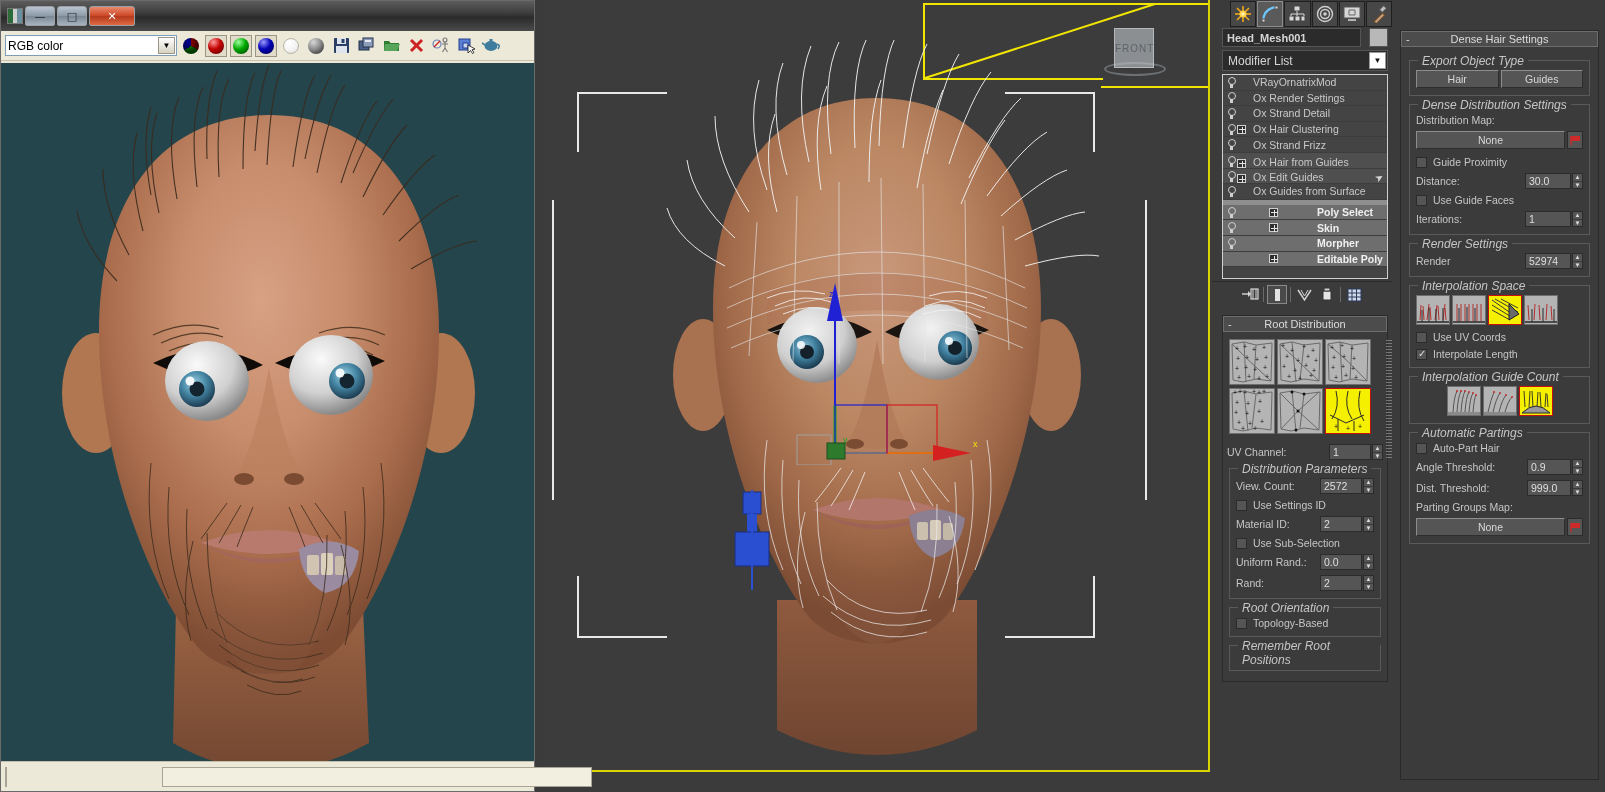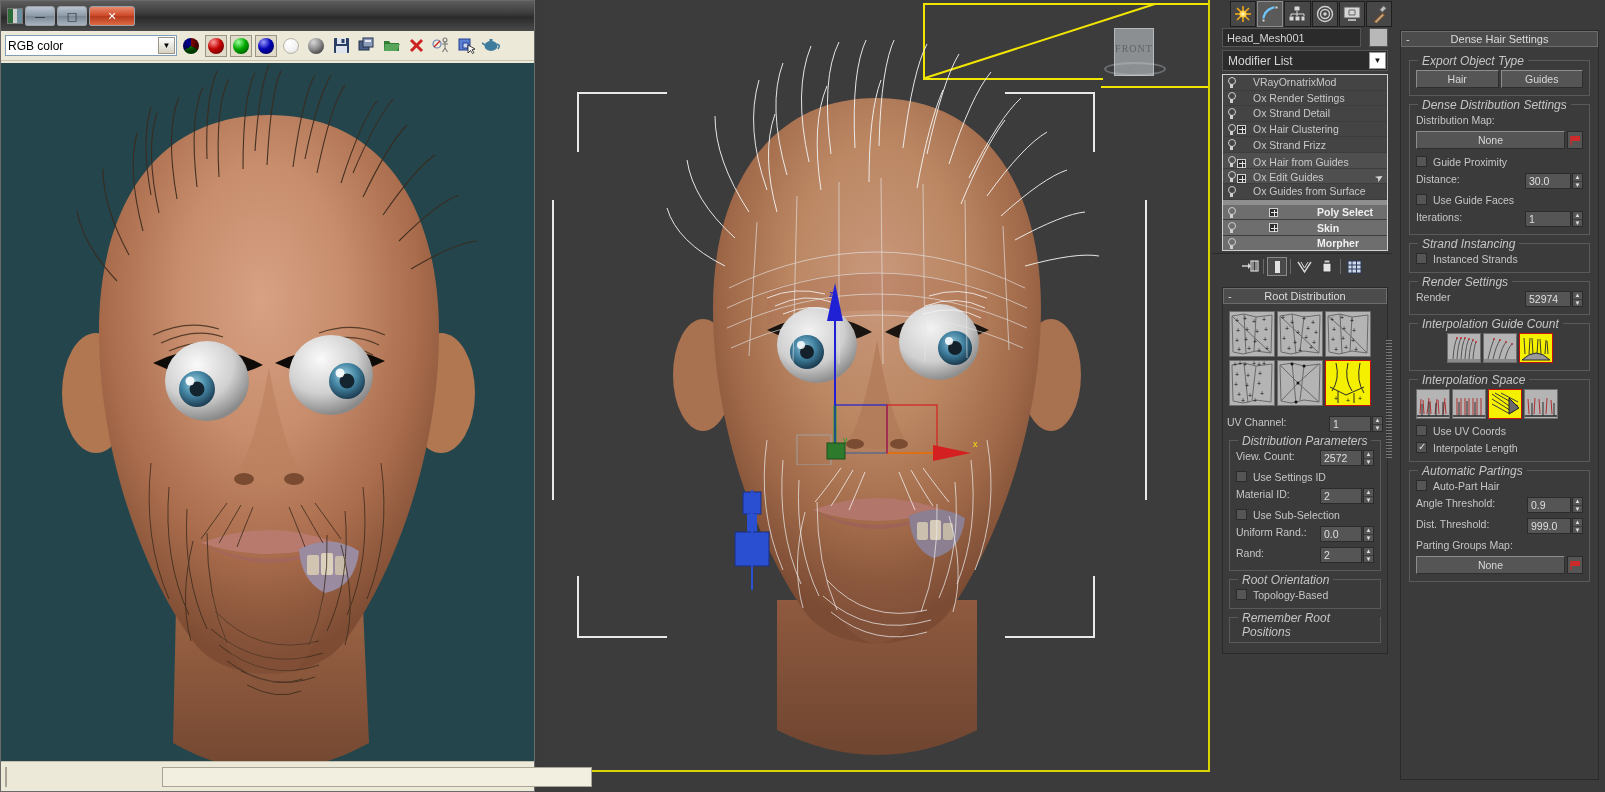--- a/index.html
+++ b/index.html
@@ -16,24 +16,24 @@
   #viewport-inner { position:absolute; inset:0; }
 
   
   .ybr { position:absolute; background:#f2e500; }
 
   
   .wbr { position:absolute; background:#e8e8e8; }
 
   
   #viewcube { position:absolute; right:50px; top:28px; width:48px; height:48px; }
-  #viewcube .cube { position:absolute; left:4px; top:0; width:40px; height:48px;
+  #viewcube .cube { position:absolute; left:4px; top:0; width:40px; height:40px;
       background:rgba(190,195,200,.62); border:1px solid rgba(220,225,230,.5);
       color:#5d6468; font-size:10px; letter-spacing:1px; text-align:center; line-height:40px;
-      font-family:Liberation Serif, serif; }
+      font-family:Liberation Sans, sans-serif; }
   #viewcube .ring { position:absolute; left:-6px; bottom:0px; width:62px; height:14px;
       border-radius:50%; border:2px solid rgba(150,155,160,.55); }
 
   
   .head-wrap { position:absolute; left:50%; transform:translateX(-50%); }
 
   
   #vfb { position:absolute; left:0; top:0; width:535px; height:792px;
      background:#ece9d8; border:1px solid #6a6a6a; }
   #vfb-title { height:30px;
@@ -93,21 +93,21 @@
   .namefield { height:19px; background:#2b2b2b; border:1px solid #555; color:#d6d6d6;
      font-size:11px; padding:1px 4px; display:flex; align-items:center; }
   .colorchip { width:19px; height:19px; background:#b8b8b8; border:1px solid #555; }
 
   .modlist { height:21px; background:#2b2b2b; border:1px solid #555; color:#d6d6d6;
      font-size:12px; display:flex; align-items:center; padding-left:5px; position:relative; }
   .modlist .arw { position:absolute; right:1px; top:1px; width:17px; height:17px;
      background:#fff; border:1px solid #9a9a9a; display:flex; align-items:center;
      justify-content:center; font-size:8px; color:#111; }
 
-  #stack { background:#444; border:1px solid #d0d0d0; height:177px; overflow:hidden; }
+  #stack { background:#444; border:1px solid #d0d0d0; height:205px; overflow:hidden; }
   .srow { height:15.6px; display:flex; align-items:center; font-size:10.5px; color:#c9c9c9;
      border-bottom:1px solid #3d3d3d; padding-left:2px; }
   .srow.sel { background:#6e6e6e; color:#f0f0f0; font-weight:bold;gap:32px; }
   .srow.hl  { background:#4f4f4f;align-items:flex-end; }
   .srow.gap { background:#8f8f8f; height:5px; border:none; }
   .bulb { width:12px; height:13px; flex:0 0 12px; position:relative; }
   .bulb::before { content:""; position:absolute; left:3px; top:1px; width:6px; height:6px;
       border-radius:50%; border:1px solid #cfcfcf; }
   .bulb::after { content:""; position:absolute; left:4.5px; top:8px; width:3px; height:4px;
       background:#cfcfcf; }
@@ -133,21 +133,21 @@
      color:#dcdcdc; font-size:11px; display:flex; align-items:center; justify-content:center;
      position:relative; }
   .rollout-hdr .minus { position:absolute; left:4px; top:1px; font-size:11px; color:#dcdcdc; }
   .rollout-body { padding:5px 6px 7px 6px; }
 
   .group { border:1px solid #5a5a5a; margin:8px 2px 4px 2px; padding:9px 6px 7px 6px;
      position:relative; }
   .group > .gtitle { position:absolute; left:8px; top:-7px; background:#3b3b3b; padding:0 4px;
      font-size:12px; color:#c6c6c6;font-style:italic; }
 
-  .mrow { display:flex; align-items:flex-start; font-size:10.5px; color:#c6c6c6;
+  .mrow { display:flex; align-items:center; font-size:10.5px; color:#c6c6c6;
      margin-bottom:5px; }
   .mrow .lab { white-space:nowrap; }
   .spin { display:flex; align-items:center; margin-left:auto; }
   .numfld { height:16px; background:#555; border:1px solid #2b2b2b; color:#dfdfdf;
      font-size:10.5px; padding:0 3px; display:flex; align-items:center; }
   .spinbtns { width:11px; height:16px; margin-left:1px; display:flex; flex-direction:column;
      border:1px solid #2b2b2b; background:#555; }
   .spinbtns i { flex:1; display:flex; align-items:center; justify-content:center;
      font-size:6px; color:#e0e0e0; font-style:normal; line-height:1; }
   .spinbtns i+i { border-top:1px solid #3b3b3b; }
@@ -428,21 +428,21 @@
           </svg>
         </div>
         <div class="cptab" title="Utilities">
           <svg width="18" height="18" viewBox="0 0 18 18">
             <rect x="3" y="12" width="12" height="3" transform="rotate(-45 9 13)" fill="#c8a07a" stroke="#6b4a2c"></rect>
             <rect x="10" y="2" width="6" height="4" transform="rotate(-45 13 4)" fill="#c0c0c0" stroke="#555"></rect>
           </svg>
         </div>
       </div>
 
-      <div style="display:flex;gap:8px;padding:0 4px 0 10px;">
+      <div style="display:flex;gap:8px;padding:0 4px 0 10px;font-weight:bold;">
         <div class="namefield" style="flex:1;">Head_Mesh001</div>
         <div class="colorchip"></div>
       </div>
 
       <div style="padding:3px 4px 0 10px;">
         <div class="modlist">
           <span>Modifier List</span>
           <span class="arw">▼</span>
         </div>
       </div>
@@ -853,98 +853,32 @@
               <span class="spin">
                 <span class="numfld" style="width:46px">1</span>
                 <span class="spinbtns">
                     <i>▲</i>
                     <i>▼</i>
                   </span>
               </span>
             </div>
           </div>
 
-          <div class="group">
-            <span class="gtitle">Strand Instancing</span>
-            <div class="mrow" style="margin-bottom:0;">
-              <span class="cbx"></span>
-              <span class="lab">Instanced Strands</span>
-            </div>
-          </div>
 
           <div class="group">
             <span class="gtitle">Render Settings</span>
             <div class="mrow" style="margin-bottom:0;">
               <span class="lab">Render</span>
               <span class="spin">
                 <span class="numfld" style="width:46px">52974</span>
                 <span class="spinbtns">
                     <i>▲</i>
                     <i>▼</i>
                   </span>
               </span>
-            </div>
-          </div>
-
-          <div class="group">
-            <span class="gtitle">Interpolation Guide Count</span>
-            <div class="icogrid-small" style="justify-content:center;">
-              <div class="icocell-s">
-                <svg width="32" height="28" viewBox="0 0 32 28">
-                  <g stroke="#4a4a4a" stroke-width="0.9" fill="none">
-                    <path d="M5 25 Q6 10 9 4"></path>
-                      <path d="M9 25 Q10 10 13 4"></path>
-                      <path d="M13 25 Q14 10 17 4"></path>
-                    <path d="M17 25 Q18 10 21 5"></path>
-                      <path d="M21 25 Q22 11 25 6"></path>
-                      <path d="M25 25 Q26 12 28 8"></path>
-                  </g>
-                  <g fill="#c03030">
-                    <circle cx="9" cy="4" r="1"></circle>
-                      <circle cx="13" cy="4" r="1"></circle>
-                      <circle cx="17" cy="4" r="1"></circle>
-                    <circle cx="21" cy="5" r="1"></circle>
-                      <circle cx="25" cy="6" r="1"></circle>
-                      <circle cx="28" cy="8" r="1"></circle>
-                  </g>
-                  <rect x="0" y="25" width="32" height="3" fill="#8a8a8a"></rect>
-                </svg>
-              </div>
-              <div class="icocell-s">
-                <svg width="32" height="28" viewBox="0 0 32 28">
-                  <g stroke="#4a4a4a" stroke-width="0.9" fill="none">
-                    <path d="M4 25 Q7 12 10 5"></path>
-                      <path d="M9 25 Q12 12 16 6"></path>
-                      <path d="M15 25 Q18 13 22 8"></path>
-                    <path d="M21 25 Q24 14 28 10"></path>
-                  </g>
-                  <g fill="#c03030">
-                    <circle cx="10" cy="5" r="1"></circle>
-                      <circle cx="16" cy="6" r="1"></circle>
-                    <circle cx="22" cy="8" r="1"></circle>
-                      <circle cx="28" cy="10" r="1"></circle>
-                  </g>
-                  <rect x="0" y="25" width="32" height="3" fill="#8a8a8a"></rect>
-                </svg>
-              </div>
-              <div class="icocell-s sel">
-                <svg width="32" height="28" viewBox="0 0 32 28">
-                  <rect x="0" y="0" width="32" height="28" fill="#f5f000"></rect>
-                  <g stroke="#2a2a2a" stroke-width="0.9" fill="none">
-                    <path d="M5 20 L4 4"></path>
-                      <path d="M9 20 L10 4"></path>
-                      <path d="M13 20 L12 4"></path>
-                    <path d="M17 20 L18 5"></path>
-                      <path d="M21 20 L20 5"></path>
-                      <path d="M25 20 L26 6"></path>
-                      <path d="M28 20 L27 7"></path>
-                  </g>
-                  <path d="M2 26 Q16 12 30 26 Z" fill="#9a9a9a" stroke="#2a2a2a"></path>
-                </svg>
-              </div>
             </div>
           </div>
 
           <div class="group">
             <span class="gtitle">Interpolation Space</span>
 
             <div class="icogrid-small" style="margin-bottom:6px;">
               <div class="icocell-s">
                 <svg width="32" height="28" viewBox="0 0 32 28">
                   <g stroke="#b03030" stroke-width="1" fill="none">
@@ -1021,20 +955,79 @@
               <span class="cbx"></span>
               <span class="lab">Use UV Coords</span>
             </div>
             <div class="mrow" style="margin-bottom:0;">
               <span class="cbx on"></span>
               <span class="lab">Interpolate Length</span>
             </div>
           </div>
 
           <div class="group">
+            <span class="gtitle">Interpolation Guide Count</span>
+            <div class="icogrid-small" style="justify-content:center;">
+              <div class="icocell-s">
+                <svg width="32" height="28" viewBox="0 0 32 28">
+                  <g stroke="#4a4a4a" stroke-width="0.9" fill="none">
+                    <path d="M5 25 Q6 10 9 4"></path>
+                      <path d="M9 25 Q10 10 13 4"></path>
+                      <path d="M13 25 Q14 10 17 4"></path>
+                    <path d="M17 25 Q18 10 21 5"></path>
+                      <path d="M21 25 Q22 11 25 6"></path>
+                      <path d="M25 25 Q26 12 28 8"></path>
+                  </g>
+                  <g fill="#c03030">
+                    <circle cx="9" cy="4" r="1"></circle>
+                      <circle cx="13" cy="4" r="1"></circle>
+                      <circle cx="17" cy="4" r="1"></circle>
+                    <circle cx="21" cy="5" r="1"></circle>
+                      <circle cx="25" cy="6" r="1"></circle>
+                      <circle cx="28" cy="8" r="1"></circle>
+                  </g>
+                  <rect x="0" y="25" width="32" height="3" fill="#8a8a8a"></rect>
+                </svg>
+              </div>
+              <div class="icocell-s">
+                <svg width="32" height="28" viewBox="0 0 32 28">
+                  <g stroke="#4a4a4a" stroke-width="0.9" fill="none">
+                    <path d="M4 25 Q7 12 10 5"></path>
+                      <path d="M9 25 Q12 12 16 6"></path>
+                      <path d="M15 25 Q18 13 22 8"></path>
+                    <path d="M21 25 Q24 14 28 10"></path>
+                  </g>
+                  <g fill="#c03030">
+                    <circle cx="10" cy="5" r="1"></circle>
+                      <circle cx="16" cy="6" r="1"></circle>
+                    <circle cx="22" cy="8" r="1"></circle>
+                      <circle cx="28" cy="10" r="1"></circle>
+                  </g>
+                  <rect x="0" y="25" width="32" height="3" fill="#8a8a8a"></rect>
+                </svg>
+              </div>
+              <div class="icocell-s sel">
+                <svg width="32" height="28" viewBox="0 0 32 28">
+                  <rect x="0" y="0" width="32" height="28" fill="#f5f000"></rect>
+                  <g stroke="#2a2a2a" stroke-width="0.9" fill="none">
+                    <path d="M5 20 L4 4"></path>
+                      <path d="M9 20 L10 4"></path>
+                      <path d="M13 20 L12 4"></path>
+                    <path d="M17 20 L18 5"></path>
+                      <path d="M21 20 L20 5"></path>
+                      <path d="M25 20 L26 6"></path>
+                      <path d="M28 20 L27 7"></path>
+                  </g>
+                  <path d="M2 26 Q16 12 30 26 Z" fill="#9a9a9a" stroke="#2a2a2a"></path>
+                </svg>
+              </div>
+            </div>
+          </div>
+
+          <div class="group">
             <span class="gtitle">Automatic Partings</span>
 
             <div class="mrow">
               <span class="cbx"></span>
               <span class="lab">Auto-Part Hair</span>
             </div>
 
             <div class="mrow">
               <span class="lab">Angle Threshold:</span>
               <span class="spin">

